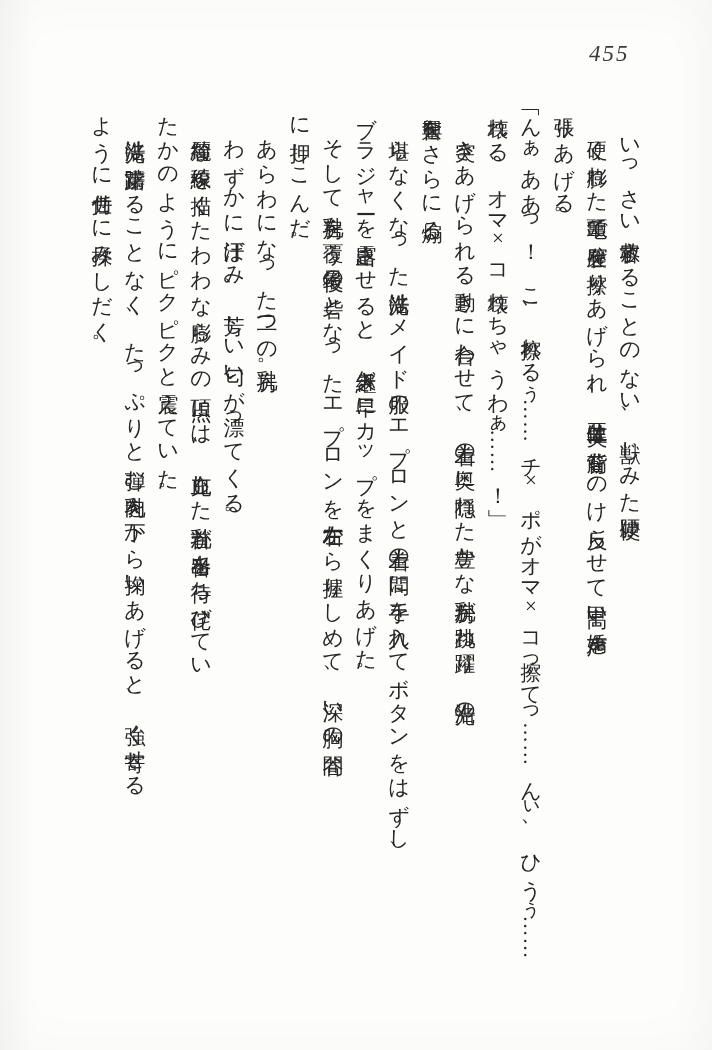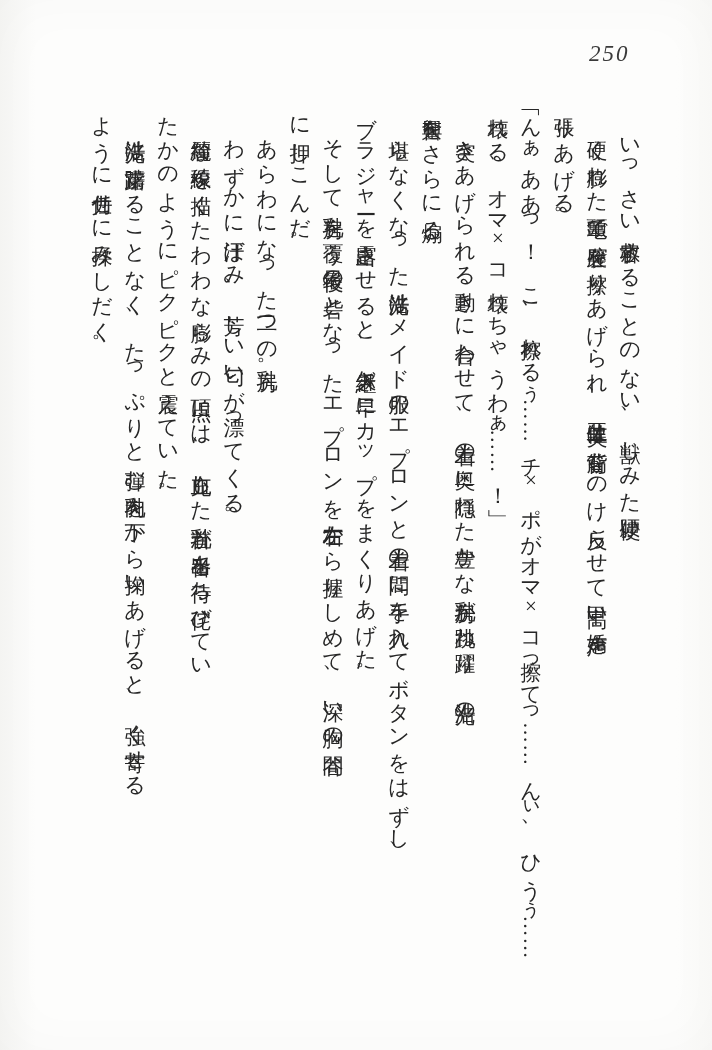--- a/index.html
+++ b/index.html
@@ -42,21 +42,21 @@
   }
   .line {
     line-height: 33px;
     white-space: nowrap; 
   }
 </style>
 </head>
 <body>
 
 <div class="scan-page">
-  <div class="page-number">250</div>
+  <div class="page-number">455</div>
 
   <div class="text-block">
       <p class="line">　いっさい容赦することのない、獣じみた腰使い。</p>
       <p class="line">　硬く膨れた亀頭で膣襞を擦りあげられ、亜佐美は背筋をのけ反らせて甲高い嬌声を</p>
       <p class="line">張りあげる。</p>
       <p class="line">「んぁああっ！　こ、擦れるぅ……チ×ポがオマ×コ擦ってっ……んぃ、ひうぅ……</p>
       <p class="line">壊れる、オマ×コ壊れちゃうわぁ……！」</p>
       <p class="line">　突きあげられる動きに合わせて、上着の奥に隠れた豊かな乳房が跳ね躍り、浩光の</p>
       <p class="line">興奮をさらに煽る。</p>
       <p class="line">　堪らなくなった浩光はメイド服のエプロンと上着の間に手を入れてボタンをはずし、</p>

